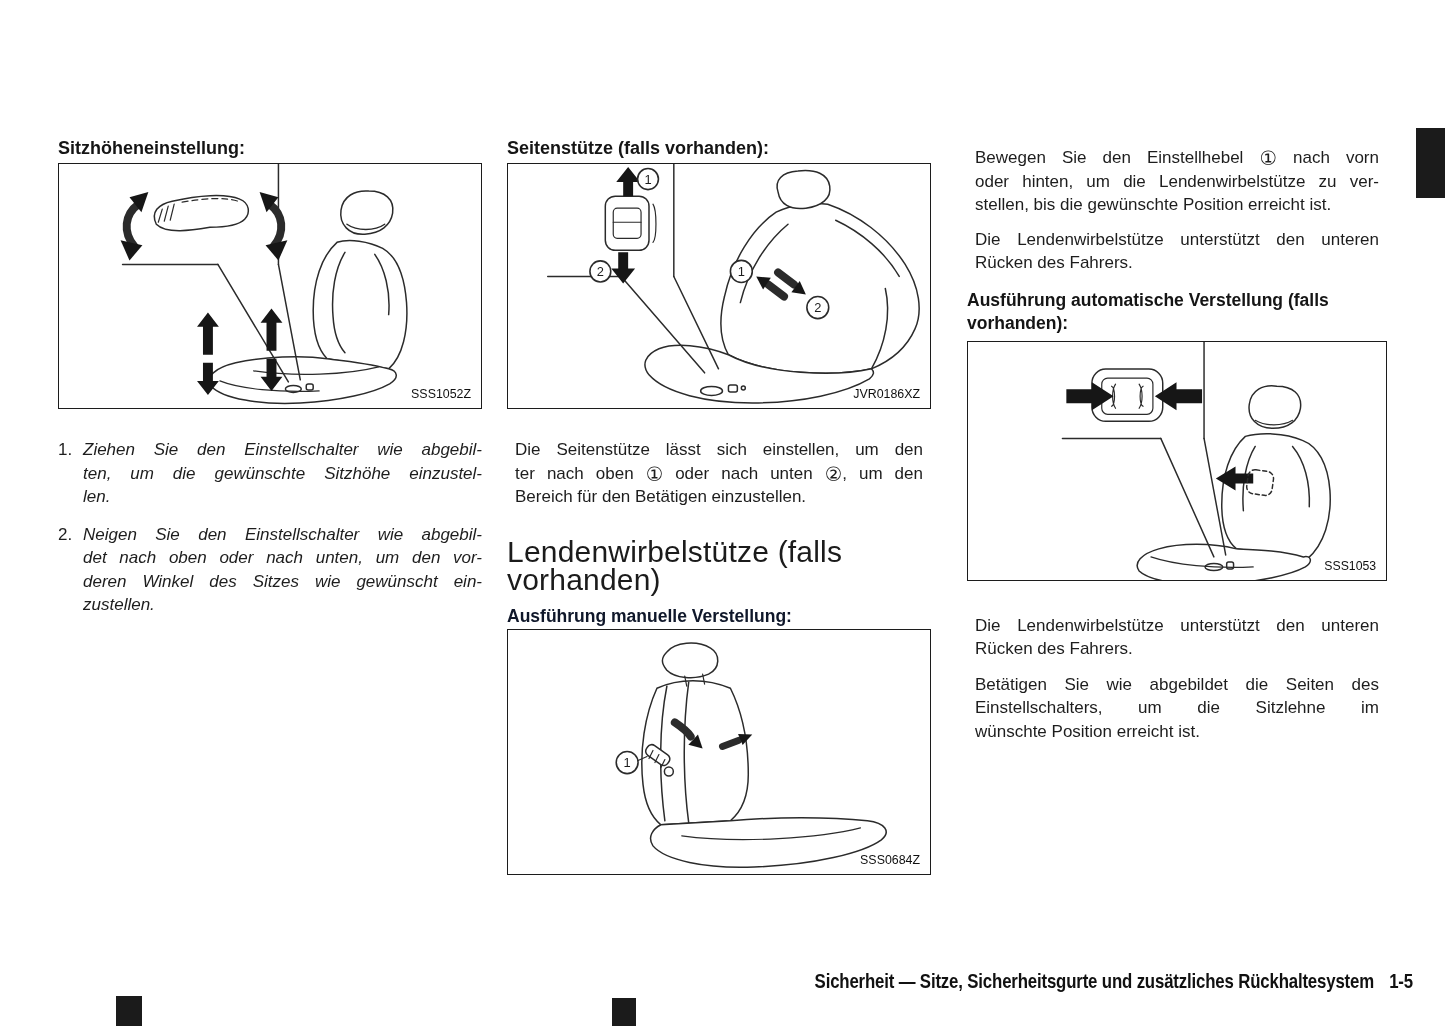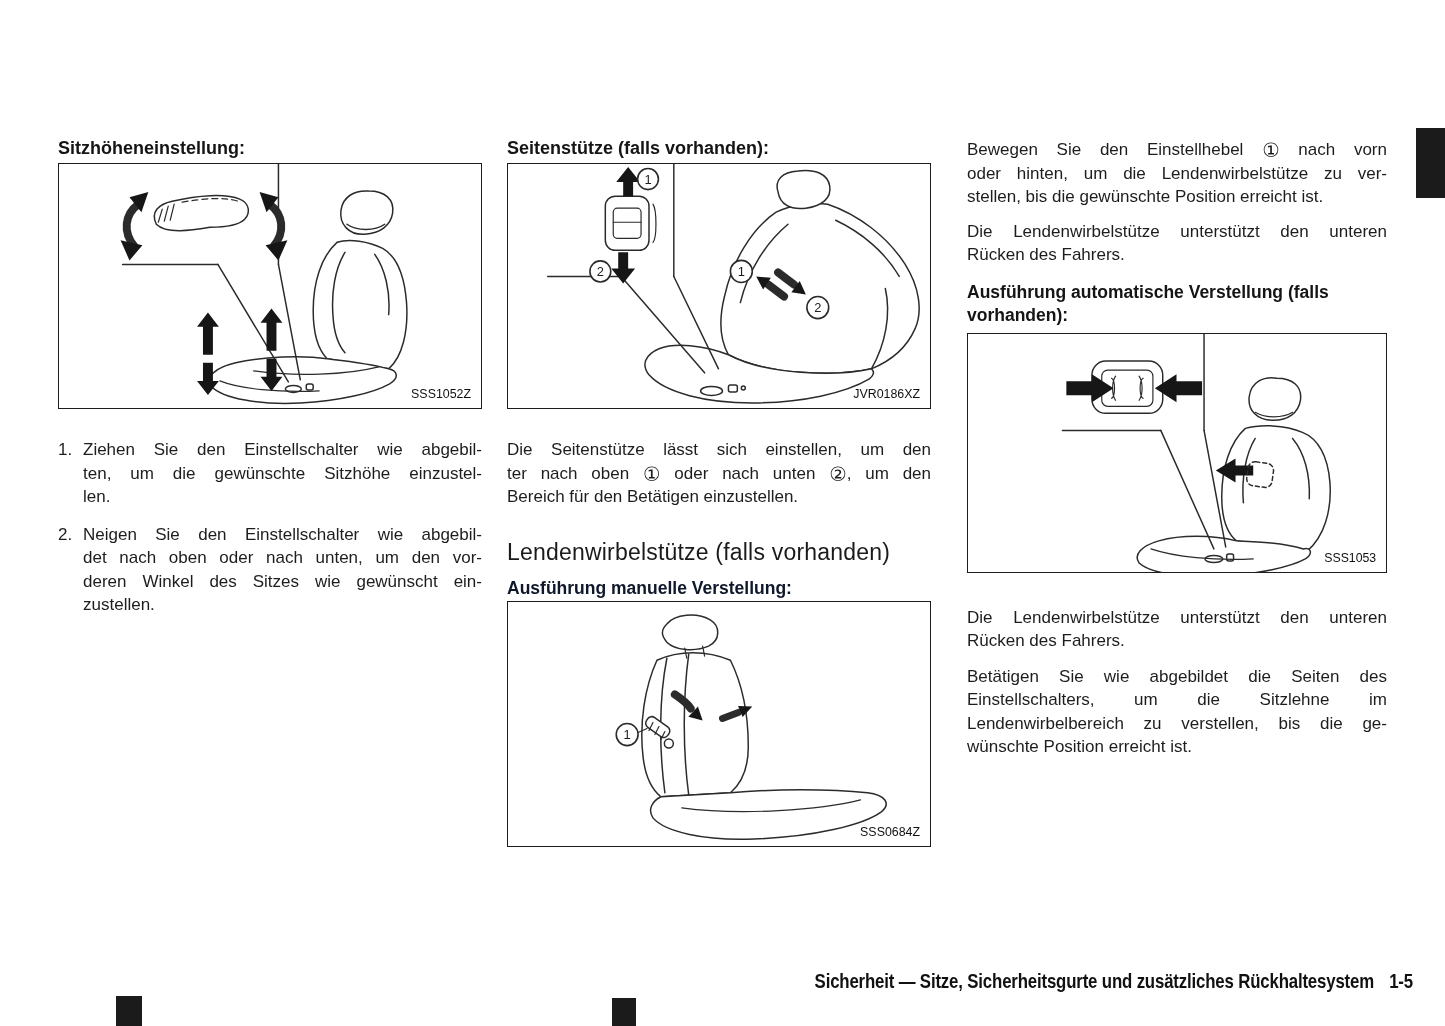--- a/index.html
+++ b/index.html
@@ -8,40 +8,40 @@
     background:#ffffff;color:#1d1d1d;
     font-family:"Liberation Sans","DejaVu Sans",sans-serif;
     -webkit-font-smoothing:antialiased;
   }
   .col{position:absolute;top:138px;font-size:17px;line-height:23.5px;}
   .col-left{left:58px;width:424px;}
   .col-mid{left:507px;width:424px;}
   .col-right{left:967px;width:420px;}
 
   h3.runin{font-size:18px;line-height:20px;font-weight:700;margin:0 0 5px 0;color:#151515;}
-  .bigh{font-size:23px;line-height:28px;font-weight:400;margin:29px 0 12px 0;color:#1b1b1b;letter-spacing:.2px;}
+  .bigh{font-size:30px;line-height:28px;font-weight:400;margin:29px 0 12px 0;color:#1b1b1b;letter-spacing:.2px;}
   .subh{font-size:17.5px;line-height:20px;font-weight:700;margin:0 0 3px 0;color:#0f172a;}
   .subh2{font-size:17.5px;font-weight:700;color:#151515;margin:8px 0 5px 0;}
   .subh2 .jline{text-align:left !important;text-align-last:left !important;line-height:23.5px;}
 
   .figbox{
     box-sizing:border-box;border:1.6px solid #1c1c1c;background:#fff;
     height:246px;margin:0 0 29px 0;position:relative;
   }
   .figbox svg{display:block;width:100%;height:100%;}
 
   .jline{text-align:justify;text-align-last:justify;}
   .jline.jlast{text-align-last:left;}
-  .para{margin:0;}
+  .para{margin:8px;}
   .mb11{margin-bottom:11px;} .mb12{margin-bottom:12px;} .mb14{margin-bottom:14px;}
 
   .olist{margin-top:0;}
   .litem{display:flex;margin-bottom:14px;}
   .litem .num{flex:0 0 25px;}
-  .litem .ltext{flex:1;}
+  .litem .ltext{flex:1;font-style:italic;}
 
   .circled{
     display:inline-block;font-size:19.5px;line-height:0;vertical-align:-2px;
     font-family:"DejaVu Sans",sans-serif;
   }
 
   
   .fig path,.fig rect,.fig ellipse,.fig circle,.fig line{
     stroke:#2b2b2b;stroke-width:1.5;fill:none;stroke-linecap:round;stroke-linejoin:round;
   }
@@ -286,21 +286,20 @@
     </svg>
   </div>
 
   <div class="para mb12">
       <div class="jline">Die Lendenwirbelstütze unterstützt den unteren</div>
       <div class="jline jlast">Rücken des Fahrers.</div>
     </div>
   <div class="para">
       <div class="jline">Betätigen Sie wie abgebildet die Seiten des</div>
       <div class="jline">Einstellschalters, um die Sitzlehne im</div>
-      <div class="jline">Lendenwirbelbereich zu verstellen, bis die ge-</div>
       <div class="jline jlast">wünschte Position erreicht ist.</div>
     </div>
 </div>
 
 <div class="chapter-tab"></div>
 <div class="regmark m1"></div>
 <div class="regmark m2"></div>
 
 <div class="footer">
   <span>Sicherheit — Sitze, Sicherheitsgurte und zusätzliches Rückhaltesystem</span>

